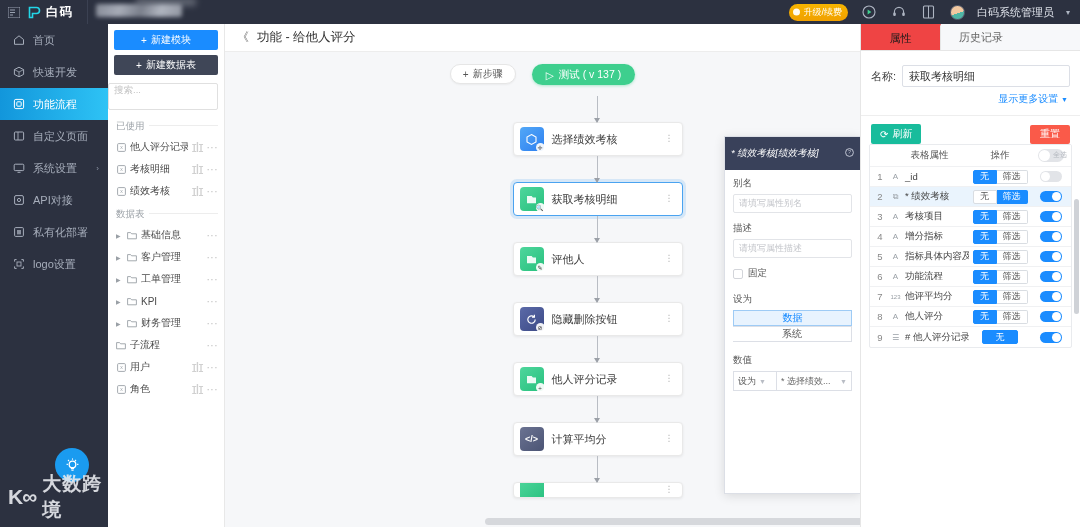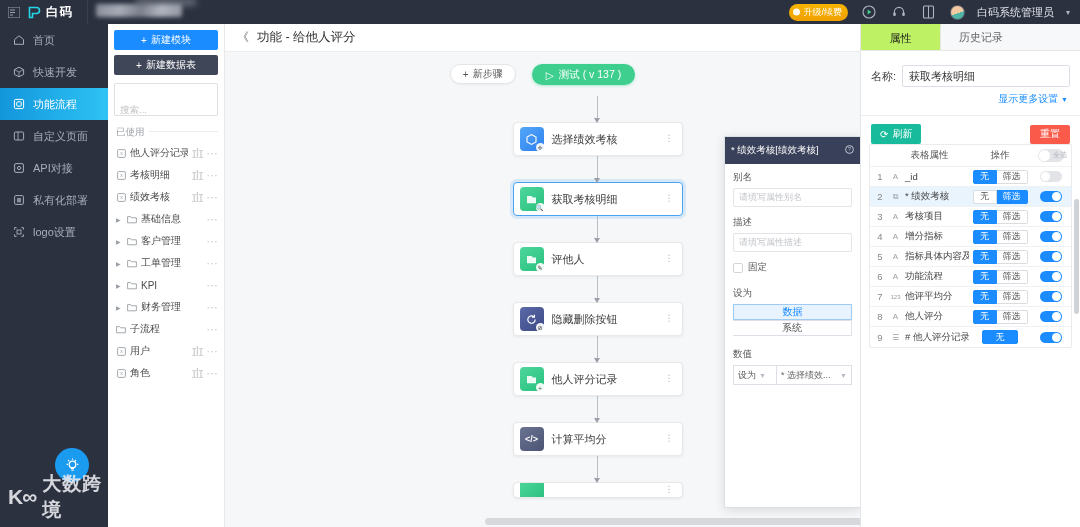--- a/index.html
+++ b/index.html
@@ -56,22 +56,22 @@
   .wm-text{ color:#e8eaee; font-size:19px; font-weight:bold; letter-spacing:1px; }
 
   
   .modpanel{ width:117px; flex:0 0 117px; background:#fff; border-right:1px solid #e8e8e8;
     display:flex; flex-direction:column; }
   .mp-top{ padding:6px 6px 0 6px; }
   .btn-blue{ height:20px; background:#1a8cff; color:#fff; border-radius:2px; font-size:10px;
     display:flex; align-items:center; justify-content:center; gap:4px; }
   .btn-dark{ height:20px; background:#3f4657; color:#fff; border-radius:2px; font-size:10px;
     display:flex; align-items:center; justify-content:center; gap:4px; margin-top:5px; }
-  .search-row{ margin:8px 6px 0 6px; height:33px; border:1px solid #e0e0e0; border-radius:2px;
-    display:flex; align-items:flex-end; }
+  .search-row{ margin:8px 6px 0 0; height:27px; border:1px solid #e0e0e0; border-radius:2px;
+    display:flex; align-items:flex-start; }
   .search-row input{ flex:1; border:0; outline:0; font-size:9.5px; padding-left:5px; color:#333;
     font-family:inherit; background:transparent; }
   .search-row input::placeholder{ color:#c2c2c2; }
   .search-sep{ width:1px; height:11px; background:#e5e5e5; }
   .search-ico{ width:19px; display:flex; align-items:center; justify-content:center; color:#8c8c8c; }
   .mp-list{ flex:1; overflow:hidden; padding-top:4px; }
   .mp-group{ font-size:9.5px; color:#9aa0a6; padding:6px 8px 3px 8px; position:relative; }
   .mp-group span{ background:#fff; padding-right:4px; position:relative; z-index:1; }
   .mp-group::after{ content:""; position:absolute; left:8px; right:6px; top:50%; height:1px;
     background:#ededed; }
@@ -119,24 +119,24 @@
   .node-label{ flex:1; font-size:11px; color:#3a3a3a; }
   .node-more{ color:#b5b5b5; font-size:9px; line-height:.85; letter-spacing:0; padding-right:2px; }
   .node-clip{ height:16px; overflow:hidden; }
 
   .hscroll{ position:absolute; left:260px; bottom:2px; width:400px; height:7px;
     background:#d6d8dc; border-radius:4px; }
 
   
   .popup{ position:absolute; left:499px; top:84px; width:137px; background:#fff;
     border:1px solid #dcdfe6; box-shadow:0 2px 10px rgba(0,0,0,.12); z-index:20; }
-  .popup-head{ height:27px; background:#39415a; color:#fff; display:flex; align-items:center;
-    padding:0 6px; font-size:9.5px; gap:8px; }
+  .popup-head{ height:33px; background:#39415a; color:#fff; display:flex; align-items:center;
+    padding:0 6px; font-size:9.5px; gap:8px;font-style:italic; }
   .popup-head .t{ flex:1; overflow:hidden; white-space:nowrap; }
-  .popup-body{ padding:7px 8px 22px 8px; }
+  .popup-body{ padding:7px 8px 2px 8px; }
   .fld-label{ font-size:9.5px; color:#555; margin-bottom:4px; }
   .fld-input{ height:19px; border:1px solid #e2e4e8; border-radius:2px; display:flex;
     align-items:center; padding:0 5px; font-size:9px; color:#c3c5ca; margin-bottom:9px; }
   .chk-row{ display:flex; align-items:center; gap:5px; margin-bottom:13px; }
   .chk{ width:10px; height:10px; border:1px solid #d3d5da; border-radius:2px; }
   .chk-lbl{ font-size:9.5px; color:#555; }
   .seg{ display:flex; margin-top:4px; margin-bottom:12px;flex-direction:column; }
   .seg div{ flex:1; height:22px; display:flex; align-items:center; justify-content:center;
     font-size:10px; border:1px solid #dcdfe6; }
   .seg .on{ background:#e8f3fe; border-color:#9ecbf5; color:#1a8cff; }
@@ -148,21 +148,21 @@
   .dd.w1{ width:44px; }
   .dd.w2{ flex:1; border-left:0; color:#666; overflow:hidden; white-space:nowrap; }
   .popup-tailbox{ height:100px; }
 
   
   .rightpanel{ width:220px; flex:0 0 220px; background:#fff; border-left:1px solid #e6e6e6;
     display:flex; flex-direction:column; position:relative; }
   .rp-tabs{ height:27px; flex:0 0 27px; display:flex; border-bottom:1px solid #e6e6e6; background:#f7f8fa; }
   .rp-tab{ width:80px; display:flex; align-items:center; justify-content:center; font-size:11px;
     color:#666; }
-  .rp-tab.active{ background:#bef264; color:#1a1a1a; border-right:1px solid #e6e6e6;
+  .rp-tab.active{ background:#ef4444; color:#1a1a1a; border-right:1px solid #e6e6e6;
     border-top:2px solid transparent; position:relative; top:0; }
   .rp-name{ display:flex; align-items:center; gap:6px; padding:14px 10px 0 10px; }
   .rp-name label{ font-size:11px; color:#444; white-space:nowrap; }
   .rp-name .inp{ flex:1; height:22px; border:1px solid #dcdfe6; border-radius:2px;
     display:flex; align-items:center; padding:0 6px; font-size:11px; color:#333; }
   .rp-more{ text-align:right; padding:5px 12px 0 0; font-size:10px; color:#1a8cff; }
   .rp-sep{ height:1px; background:#eee; margin:9px 0 0 0; }
   .rp-actions{ display:flex; align-items:center; justify-content:space-between; padding:8px 10px 0 10px; }
   .btn-teal{ background:#18bc9c; color:#fff; font-size:10px; height:20px; border-radius:2px;
     padding:0 9px; display:flex; align-items:center; gap:4px; }
@@ -295,20 +295,30 @@
       <div class="nav-item">
         <span class="nav-ico">
             <svg width="12" height="12" viewBox="0 0 12 12">
               <rect x="1.4" y="2" width="9.2" height="8" rx="1" fill="none" stroke="currentColor" stroke-width="1"></rect>
               <line x1="5" y1="2" x2="5" y2="10" stroke="currentColor" stroke-width=".9"></line>
             </svg>
           </span>
         <span>自定义页面</span>
       </div>
 
+      <div class="nav-item">
+        <span class="nav-ico">
+            <svg width="12" height="12" viewBox="0 0 12 12">
+              <rect x="1.2" y="2.2" width="9.6" height="6.4" rx="1" fill="none" stroke="currentColor" stroke-width="1"></rect>
+              <line x1="4.5" y1="10.3" x2="7.5" y2="10.3" stroke="currentColor" stroke-width="1"></line>
+            </svg>
+          </span>
+        <span>系统设置</span>
+        <span class="nav-arrow">›</span>
+      </div>
 
       <div class="nav-item">
         <span class="nav-ico">
             <svg width="12" height="12" viewBox="0 0 12 12">
               <rect x="1.6" y="1.6" width="8.8" height="8.8" rx="1.4" fill="none" stroke="currentColor" stroke-width="1"></rect>
               <circle cx="6" cy="6" r="1.6" fill="none" stroke="currentColor" stroke-width="1"></circle>
             </svg>
           </span>
         <span>API对接</span>
       </div>
@@ -405,20 +415,21 @@
               <svg width="9" height="9" viewBox="0 0 9 9">
                 <rect x=".6" y=".6" width="7.8" height="7.8" rx="1" fill="none" stroke="currentColor" stroke-width=".9"></rect>
                 <text x="4.5" y="6.4" font-size="5" text-anchor="middle" fill="currentColor">x</text>
               </svg>
             </span>
           <span class="lbl">绩效考核</span>
           <span class="mp-mini">ɪIɪ</span>
           <span class="mp-dots">···</span>
         </div>
 
+        <div class="mp-group"><span>数据表</span></div>
 
         <div class="mp-row">
           <span class="tri">▶</span>
           <span class="mp-ico">
               <svg width="10" height="9" viewBox="0 0 10 9">
                 <path d="M.6 1.6 h3 l1 1.2 h4.8 v5 H.6 z" fill="none" stroke="currentColor" stroke-width=".9"></path>
               </svg>
             </span>
           <span class="lbl">基础信息</span>
           <span class="mp-dots">···</span>

